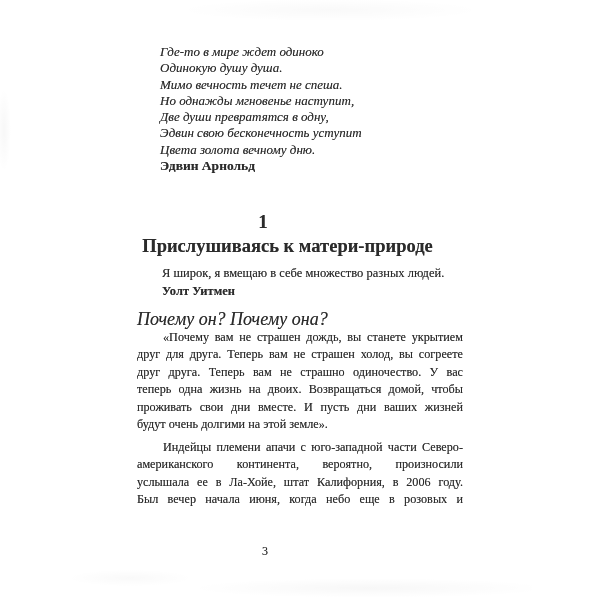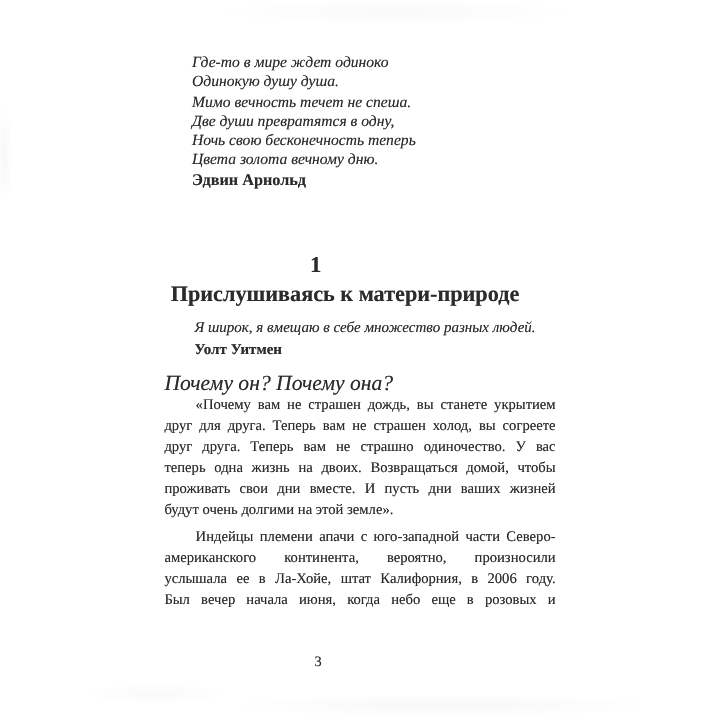--- a/index.html
+++ b/index.html
@@ -64,21 +64,20 @@
     font-size: 18.5px;
     line-height: 23px;
     margin-left: 45px;
   }
 
   
   .epigraph-text {
     position: absolute;
     left: 162px;
     top: 265px;
-    font-style: italic;
     font-size: 12.5px;
     line-height: 16px;
     white-space: nowrap;
   }
   .epigraph-author {
     position: absolute;
     left: 162px;
     top: 283px;
     font-weight: bold;
     font-size: 12.5px;
@@ -127,22 +126,23 @@
 </style>
 </head>
 <body>
 
 <div class="page">
 
   <div class="poem">
     <div class="poem-line">Где-то в мире ждет одиноко</div>
     <div class="poem-line">Одинокую душу душа.</div>
     <div class="poem-line">Мимо вечность течет не спеша.</div>
+    <div class="poem-line">Но однажды мгновенье наступит,</div>
     <div class="poem-line">Две души превратятся в одну,</div>
-    <div class="poem-line">Ночь свою бесконечность теперь</div>
+    <div class="poem-line">Эдвин свою бесконечность уступит</div>
     <div class="poem-line">Цвета золота вечному дню.</div>
     <div class="poem-author">Эдвин Арнольд</div>
   </div>
 
   <div class="chapter-number">1</div>
   <div class="chapter-title">Прислушиваясь к матери-природе</div>
 
   <div class="epigraph-text">Я широк, я вмещаю в себе множество разных людей.</div>
   <div class="epigraph-author">Уолт Уитмен</div>
 

